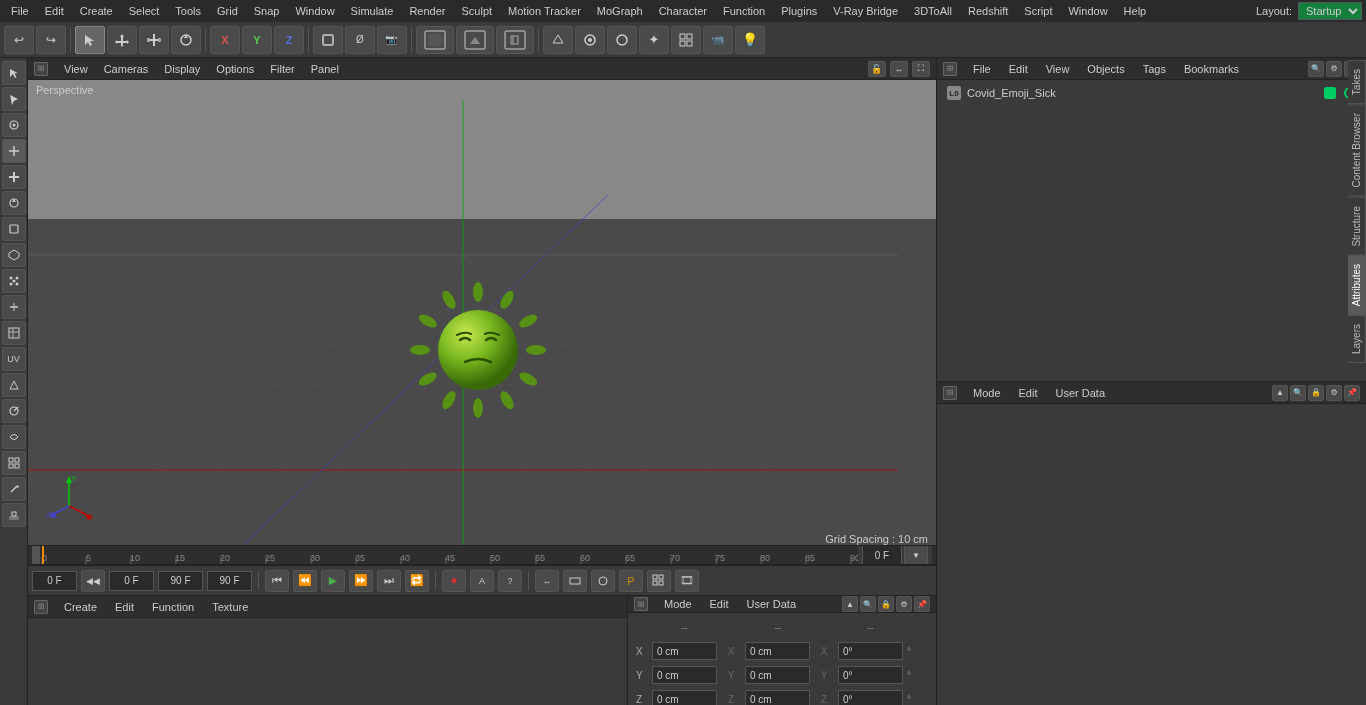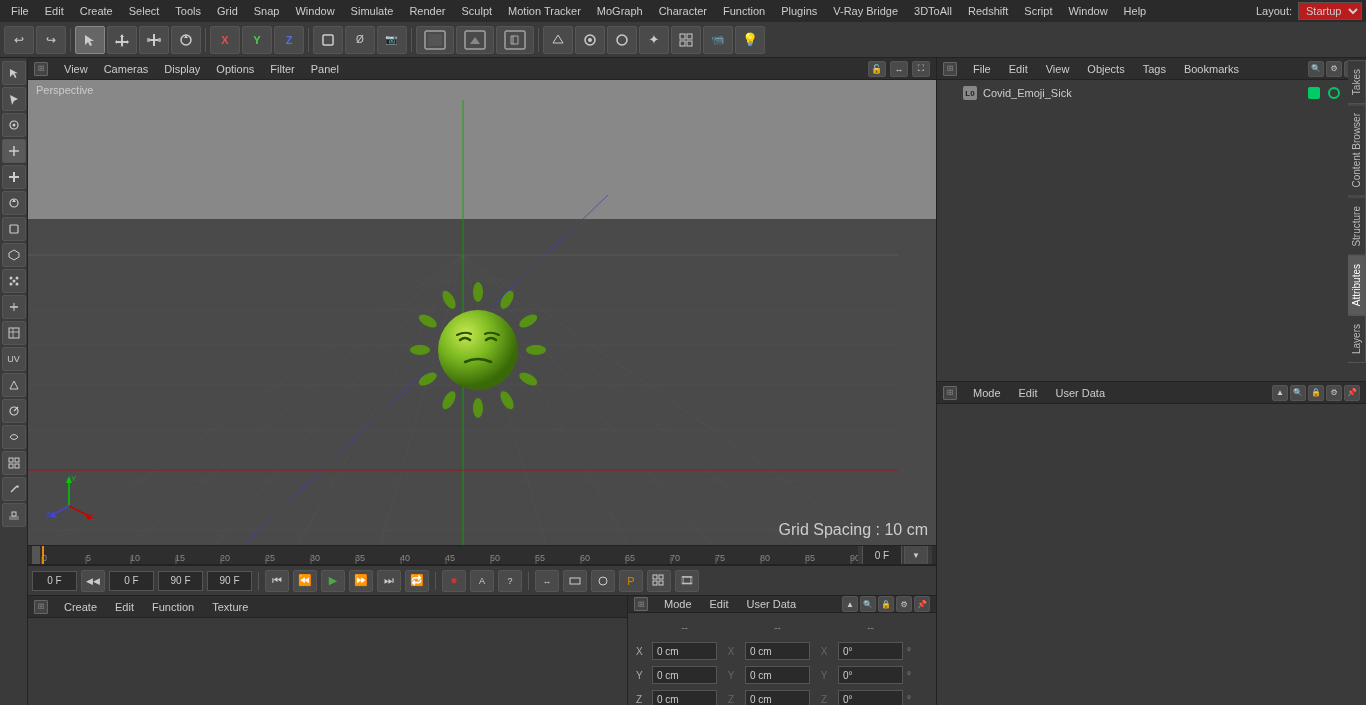--- a/index.html
+++ b/index.html
@@ -2,21 +2,21 @@
 <html><head>
   <meta charset="utf-8">
   <style>
     * { margin: 0; padding: 0; box-sizing: border-box; }
     body { width: 1366px; height: 705px; overflow: hidden; background: #3a3a3a; font-family: Arial, sans-serif; font-size: 11px; color: #ccc; user-select: none; }
 
     
     #menu-bar { display: flex; align-items: center; background: #2a2a2a; height: 22px; padding: 0 4px; gap: 2px; }
     .menu-item { padding: 2px 7px; cursor: pointer; color: #ccc; font-size: 11px; }
     #layout-label { margin-left: auto; color: #ccc; font-size: 11px; padding-right: 4px; }
-    #layout-select { background: #b91c1c; color: #ccc; border: 1px solid #555; font-size: 11px; padding: 1px 3px; }
+    #layout-select { background: #15803d; color: #ccc; border: 1px solid #555; font-size: 11px; padding: 1px 3px; }
 
     
     #toolbar { display: flex; align-items: center; background: #3a3a3a; height: 36px; border-bottom: 1px solid #222; padding: 0 4px; gap: 2px; }
     .tool-btn { width: 30px; height: 28px; background: #4a4a4a; border: 1px solid #555; border-radius: 2px; cursor: pointer; display: flex; align-items: center; justify-content: center; color: #ccc; font-size: 12px; }
     .tool-btn.active { background: #666; border-color: #888; }
     .tool-separator { width: 1px; height: 24px; background: #555; margin: 0 2px; }
     .tool-btn-wide { width: 38px; height: 28px; background: #4a4a4a; border: 1px solid #555; border-radius: 2px; cursor: pointer; display: flex; align-items: center; justify-content: center; color: #ccc; font-size: 12px; }
 
     
     #main-layout { display: flex; height: calc(705px - 22px - 36px); }
@@ -32,21 +32,21 @@
     
     #viewport-container { flex: 1; display: flex; flex-direction: column; position: relative; }
     #viewport-toolbar { display: flex; align-items: center; background: #2e2e2e; height: 22px; padding: 0 6px; gap: 8px; border-bottom: 1px solid #222; }
     .vp-menu { color: #ccc; font-size: 11px; cursor: pointer; padding: 2px 4px; }
     #viewport { flex: 1; position: relative; background: #4a4a4a; overflow: hidden; }
 
     
     #grid-svg { position: absolute; top: 0; left: 0; width: 100%; height: 100%; }
 
     #perspective-label { position: absolute; top: 4px; left: 8px; color: #ccc; font-size: 11px; }
-    #grid-spacing-label { position: absolute; bottom: 6px; right: 8px; color: #ccc; font-size: 16px; }
+    #grid-spacing-label { position: absolute; bottom: 0; right: 8px; color: #ccc; font-size: 11px; }
 
     
     #axes-indicator { position: absolute; bottom: 24px; left: 16px; width: 50px; height: 50px; }
 
     
     #object-3d { position: absolute; left: 380px; top: 200px; width: 140px; height: 140px; }
 
     
     #timeline-ruler { height: 20px; background: #2e2e2e; border-top: 1px solid #222; border-bottom: 1px solid #222; display: flex; align-items: center; padding: 0 4px; overflow: hidden; position: relative; }
 
@@ -78,21 +78,21 @@
     .attr-field { background: #2a2a2a; border: 1px solid #555; color: #ccc; height: 18px; font-size: 10px; padding: 0 4px; width: 65px; }
     .attr-dash { color: #666; font-size: 10px; width: 20px; text-align: center; }
 
     
     #right-panel { width: 430px; background: #3a3a3a; border-left: 1px solid #222; display: flex; flex-direction: column; }
 
     
     #obj-manager { flex: 1; display: flex; flex-direction: column; border-bottom: 1px solid #222; }
     #obj-toolbar { display: flex; align-items: center; background: #2e2e2e; height: 22px; padding: 0 6px; gap: 10px; border-bottom: 1px solid #222; }
     .obj-menu { color: #ccc; font-size: 11px; cursor: pointer; padding: 2px 4px; }
-    #obj-content { flex: 1; padding: 4px 22px; }
+    #obj-content { flex: 1; padding: 4px 6px; }
     .obj-item { display: flex; align-items: center; gap: 6px; padding: 2px 4px; cursor: pointer; }
     .obj-icon { width: 14px; height: 14px; background: #777; border-radius: 2px; display: flex; align-items: center; justify-content: center; font-size: 9px; flex-shrink: 0; }
     .obj-icon.l0 { background: #888; color: #222; font-size: 8px; font-weight: bold; }
     .obj-color { width: 12px; height: 12px; border-radius: 2px; flex-shrink: 0; }
 
     
     #attr-manager { flex: 1; display: flex; flex-direction: column; }
     #attr-manager-toolbar { display: flex; align-items: center; background: #2e2e2e; height: 22px; padding: 0 6px; gap: 10px; border-bottom: 1px solid #222; }
 
     

